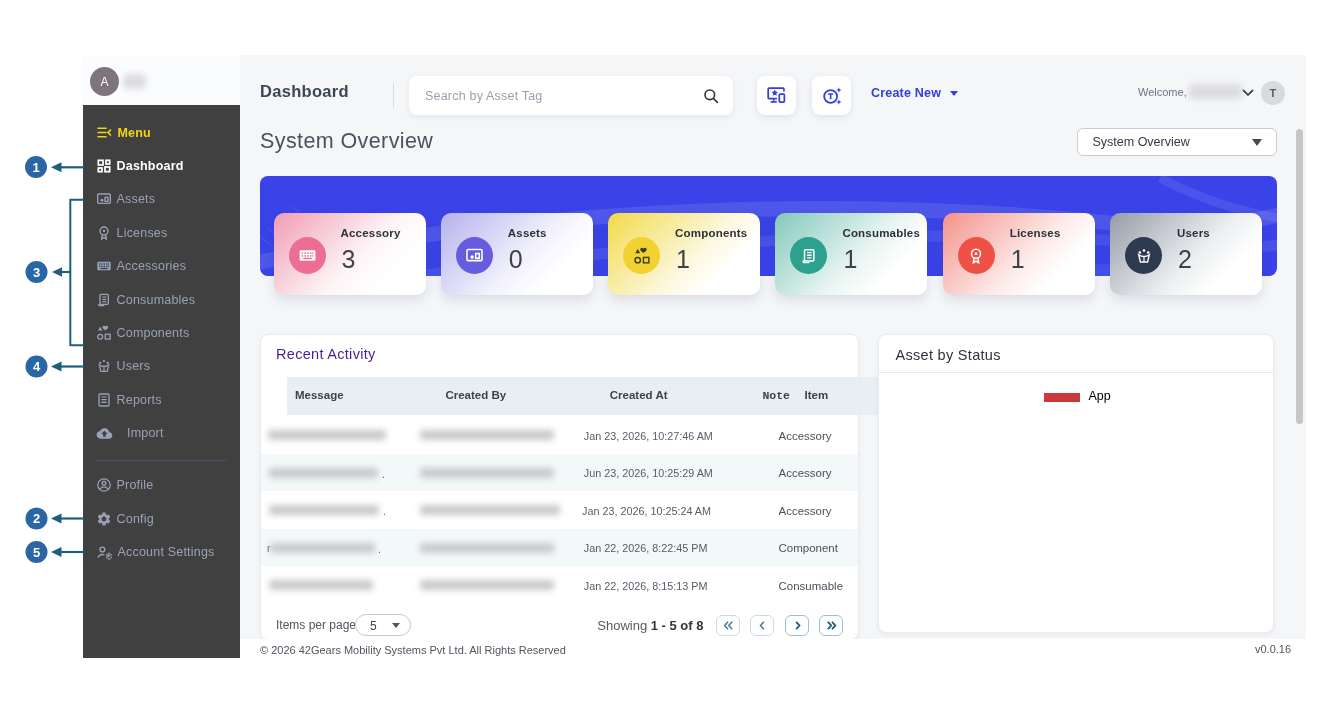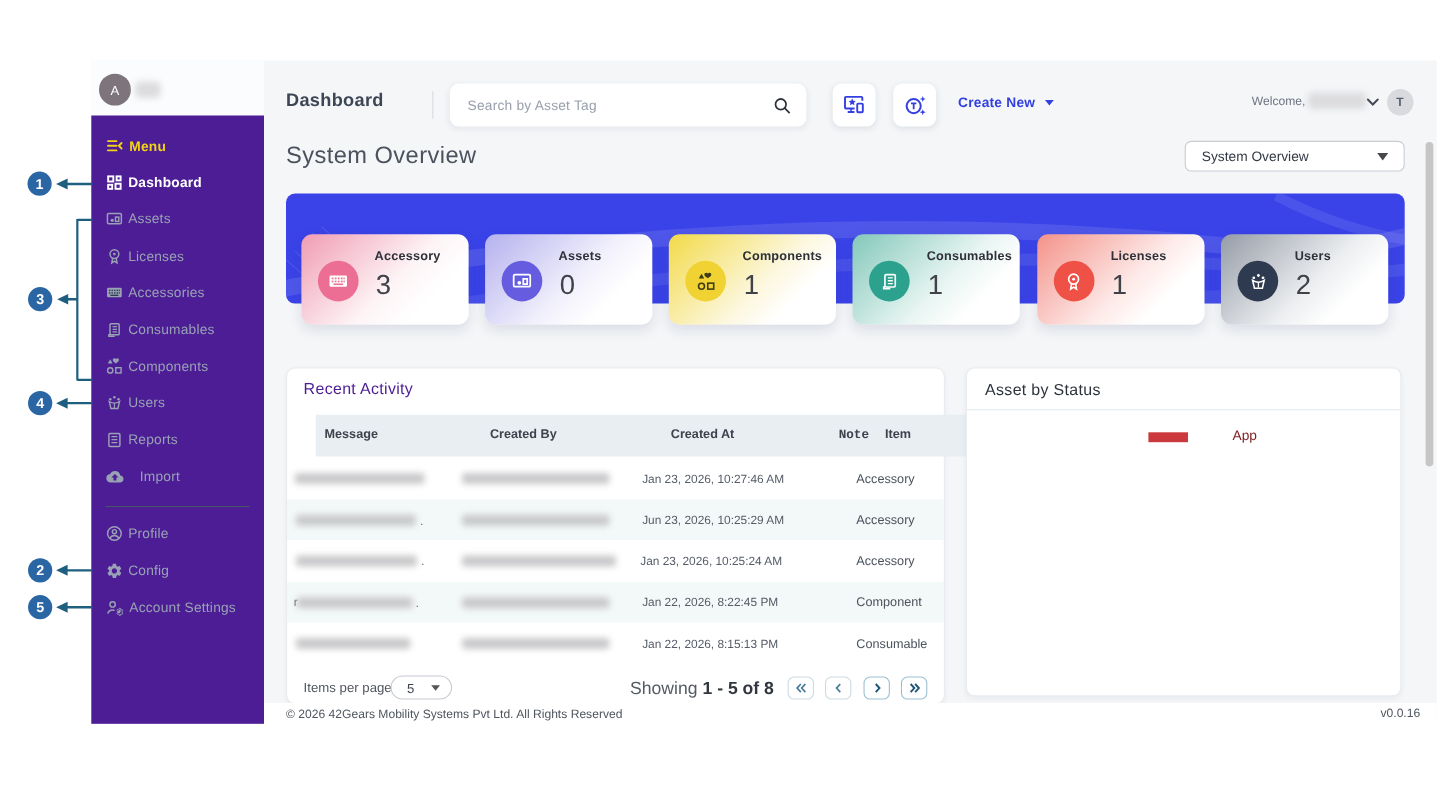--- a/index.html
+++ b/index.html
@@ -7,21 +7,21 @@
   .abs { position:absolute; }
   #page { position:relative; width:1323px; height:715px; }
 
   
   #app { position:absolute; left:83px; top:55px; width:1223px; height:603px; background:#f4f6f8; }
 
   
   #side-head { position:absolute; left:0; top:0; width:157px; height:50px; background:#fbfcfd; }
   #avatarA { position:absolute; left:7px; top:12px; width:29px; height:29px; border-radius:50%; background:#7e747c; color:#fff; font-size:12px; display:flex; align-items:center; justify-content:center; }
   .blurpill { position:absolute; background:#dcdcdf; filter:blur(3px); border-radius:4px; }
-  #side { position:absolute; left:0; top:50px; width:157px; height:553px; background:#4c1d95; }
+  #side { position:absolute; left:0; top:50px; width:157px; height:553px; background:#404040; }
   .mi { position:absolute; left:13px; height:20px; display:flex; align-items:center; gap:4.5px; color:#99a2b4; font-size:12.5px; }
   .mi svg { flex:0 0 auto; }
   .mi span { white-space:nowrap; letter-spacing:0.2px; }
   .mi.act { color:#fff; font-weight:bold; }
   .mi.menu { color:#f2d413; font-weight:bold; }
   #side hr { position:absolute; left:13px; width:131px; border:none; border-top:1px solid #48546a; }
 
   
   .htitle { position:absolute; left:177px; top:27px; font-size:16.5px; font-weight:bold; color:#3d4654; letter-spacing:0.3px; }
   .hdiv { position:absolute; left:310px; top:28px; width:1px; height:25px; background:#d9dbe0; }
@@ -58,32 +58,32 @@
   .trow { position:absolute; left:0; width:100%; height:37.6px; }
   .trow.alt { background:#f3f8f8; }
   .td { position:absolute; top:13.5px; font-size:10.8px; color:#565d68; }
   .td.item { font-size:11.5px; color:#4b525c; }
   .rpill { position:absolute; background:#c9c9cb; filter:blur(3px); border-radius:3px; height:10px; top:14px; }
   #pager { position:absolute; left:0; top:272px; width:100%; height:34px; }
   #pager .lbl { position:absolute; left:15px; top:11px; font-size:12px; color:#50565f; }
   #psel { position:absolute; left:94px; top:7px; width:56px; height:22px; border:1px solid #c6cad0; border-radius:11px; }
   #psel .v { position:absolute; left:14px; top:4px; font-size:12px; color:#3c424c; }
   #psel .car { position:absolute; right:10px; top:8px; width:0; height:0; border-left:4.5px solid transparent; border-right:4.5px solid transparent; border-top:5px solid #555; }
-  #showing { position:absolute; right:154px; top:11px; font-size:16px; white-space:nowrap; color:#555b64; }
+  #showing { position:absolute; right:154px; top:11px; font-size:13px; white-space:nowrap; color:#555b64; }
   #showing b { color:#32363e; }
   .pbtn { position:absolute; top:8px; width:24px; height:21px; border-radius:6px; background:#fff; display:flex; align-items:center; justify-content:center; }
   .pbtn.dis { border:1px solid #ccdbe3; color:#4a7d9b; }
   .pbtn.en { border:1px solid #9cc0d3; color:#1f5677; }
 
   
   #abs { position:absolute; left:794.5px; top:279px; width:396px; height:299px; background:#fff; border-radius:8px; border:1px solid #e8ecef; box-shadow:0 2px 5px rgba(40,50,70,0.05); }
   #abs .title { position:absolute; left:17px; top:12px; font-size:14.5px; color:#2d323c; letter-spacing:0.3px; }
   #abs .div { position:absolute; left:0; top:36.5px; width:100%; height:1px; background:#e2ebf1; }
   #abs .sw { position:absolute; left:165.5px; top:57.5px; width:36px; height:9px; background:#cc393c; }
-  #abs .lg { position:absolute; left:210px; top:54px; font-size:12.5px; color:#7f1d1d;margin-left:32px; }
+  #abs .lg { position:absolute; left:210px; top:54px; font-size:12.5px; color:#000000; }
 
   
   #footwhite { position:absolute; left:157px; top:584px; width:1066px; height:19px; background:#fff; }
   #copyr { position:absolute; left:177px; top:589px; font-size:11px; color:#4e555e; }
   #vers { position:absolute; left:1172px; top:588px; font-size:11px; color:#4e555e; }
 
   
   #sbar { position:absolute; left:1212.5px; top:74px; width:7px; height:295px; background:#c6c6c6; border-radius:4px; }
 </style>
 </head>

